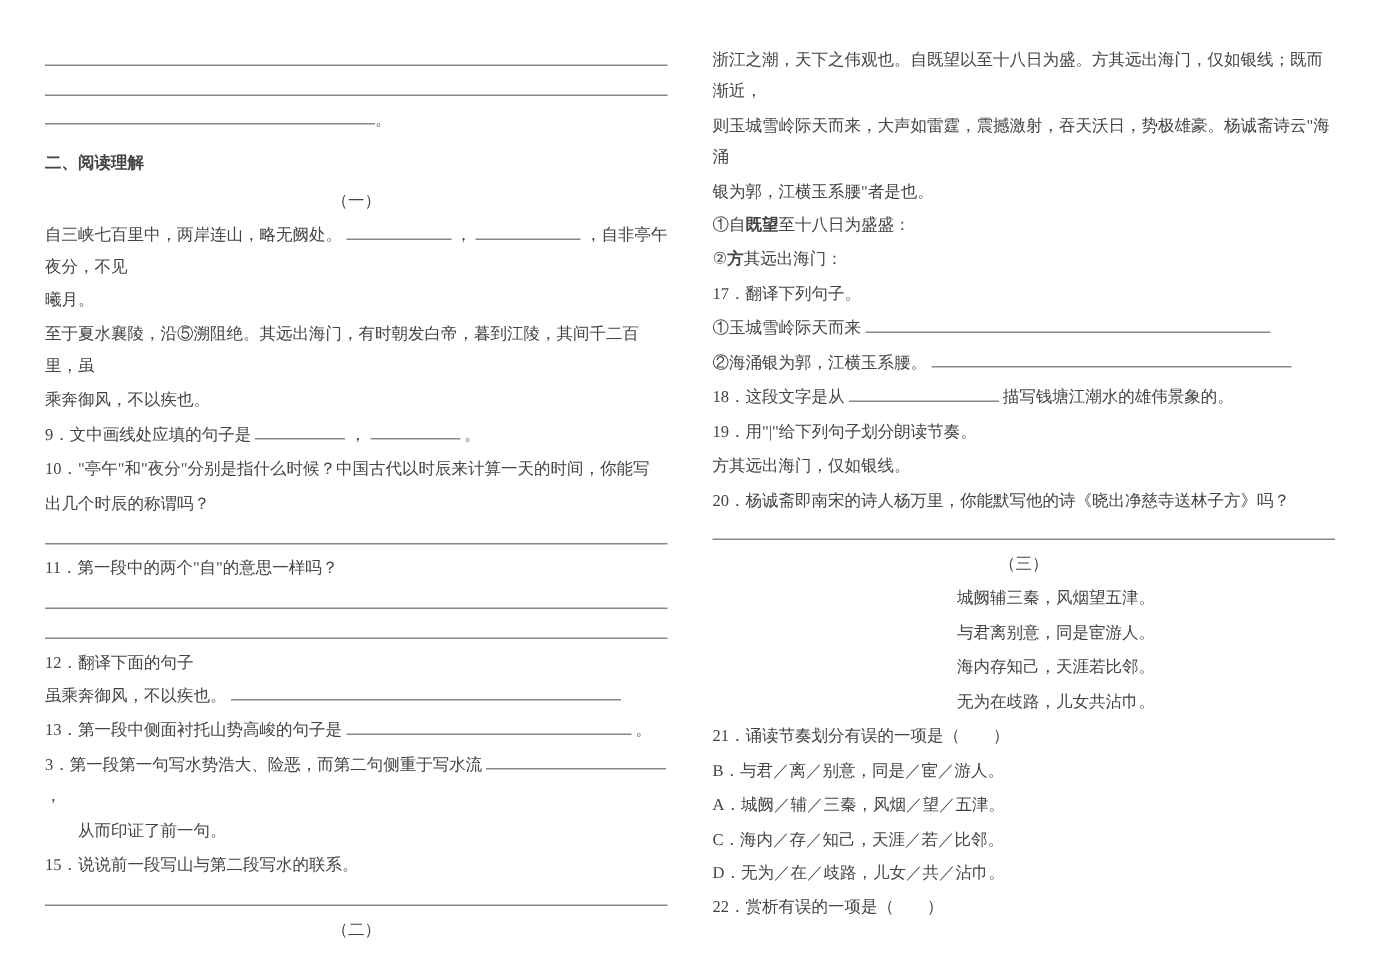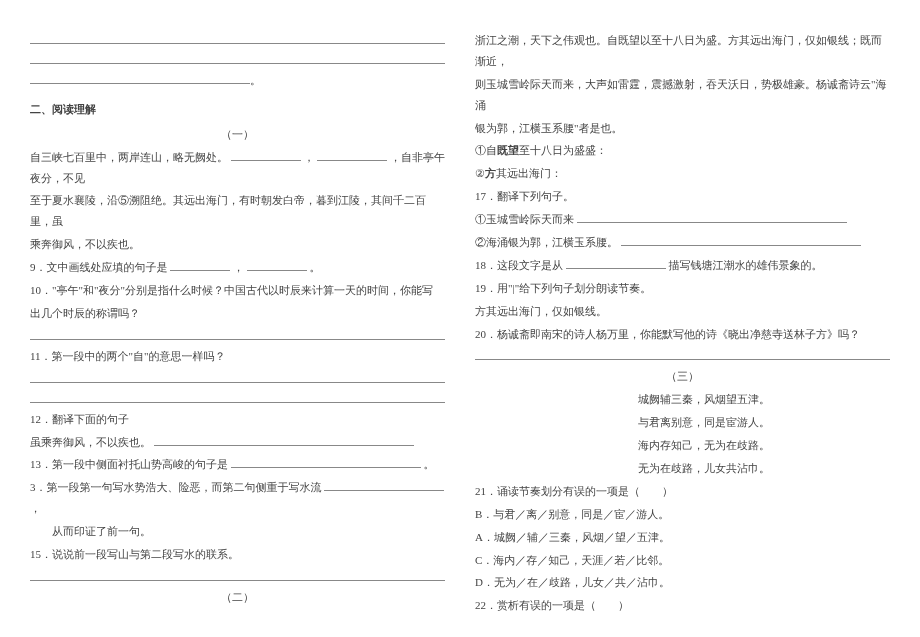--- a/index.html
+++ b/index.html
@@ -59,20 +59,21 @@
 
     <div class="line center">（一）</div>
 
     <div class="line">
       <span>自三峡七百里中，两岸连山，略无阙处。</span>
       <span class="blank-line" style="width:70px"></span>
       <span>，</span>
       <span class="blank-line" style="width:70px"></span>
       <span>，自非亭午夜分，不见</span>
     </div>
+    <div class="line">曦月。</div>
     <div class="line">至于夏水襄陵，沿⑤溯阻绝。其远出海门，有时朝发白帝，暮到江陵，其间千二百里，虽</div>
     <div class="line">乘奔御风，不以疾也。</div>
 
     <div class="line">
       <span>9．文中画线处应填的句子是</span>
       <span class="blank-line" style="width:60px"></span>
       <span>，</span>
       <span class="blank-line" style="width:60px"></span>
       <span>。</span>
     </div>
@@ -140,21 +141,21 @@
 
     <div class="line">19．用"|"给下列句子划分朗读节奏。</div>
     <div class="line">方其远出海门，仅如银线。</div>
 
     <div class="line">20．杨诚斋即南宋的诗人杨万里，你能默写他的诗《晓出净慈寺送林子方》吗？</div>
     <div class="blank-full"></div>
 
     <div class="line center">（三）</div>
     <div class="line poem-right">城阙辅三秦，风烟望五津。</div>
     <div class="line poem-right">与君离别意，同是宦游人。</div>
-    <div class="line poem-right">海内存知己，无为在歧路。</div>
+    <div class="line poem-right">海内存知己，天涯若比邻。</div>
     <div class="line poem-right">无为在歧路，儿女共沾巾。</div>
 
     <div class="line">21．诵读节奏划分有误的一项是（　　）</div>
     <div class="line">B．与君／离／别意，同是／宦／游人。</div>
     <div class="line">A．城阙／辅／三秦，风烟／望／五津。</div>
     <div class="line">C．海内／存／知己，天涯／若／比邻。</div>
     <div class="line">D．无为／在／歧路，儿女／共／沾巾。</div>
 
     <div class="line">22．赏析有误的一项是（　　）</div>
   </div>

